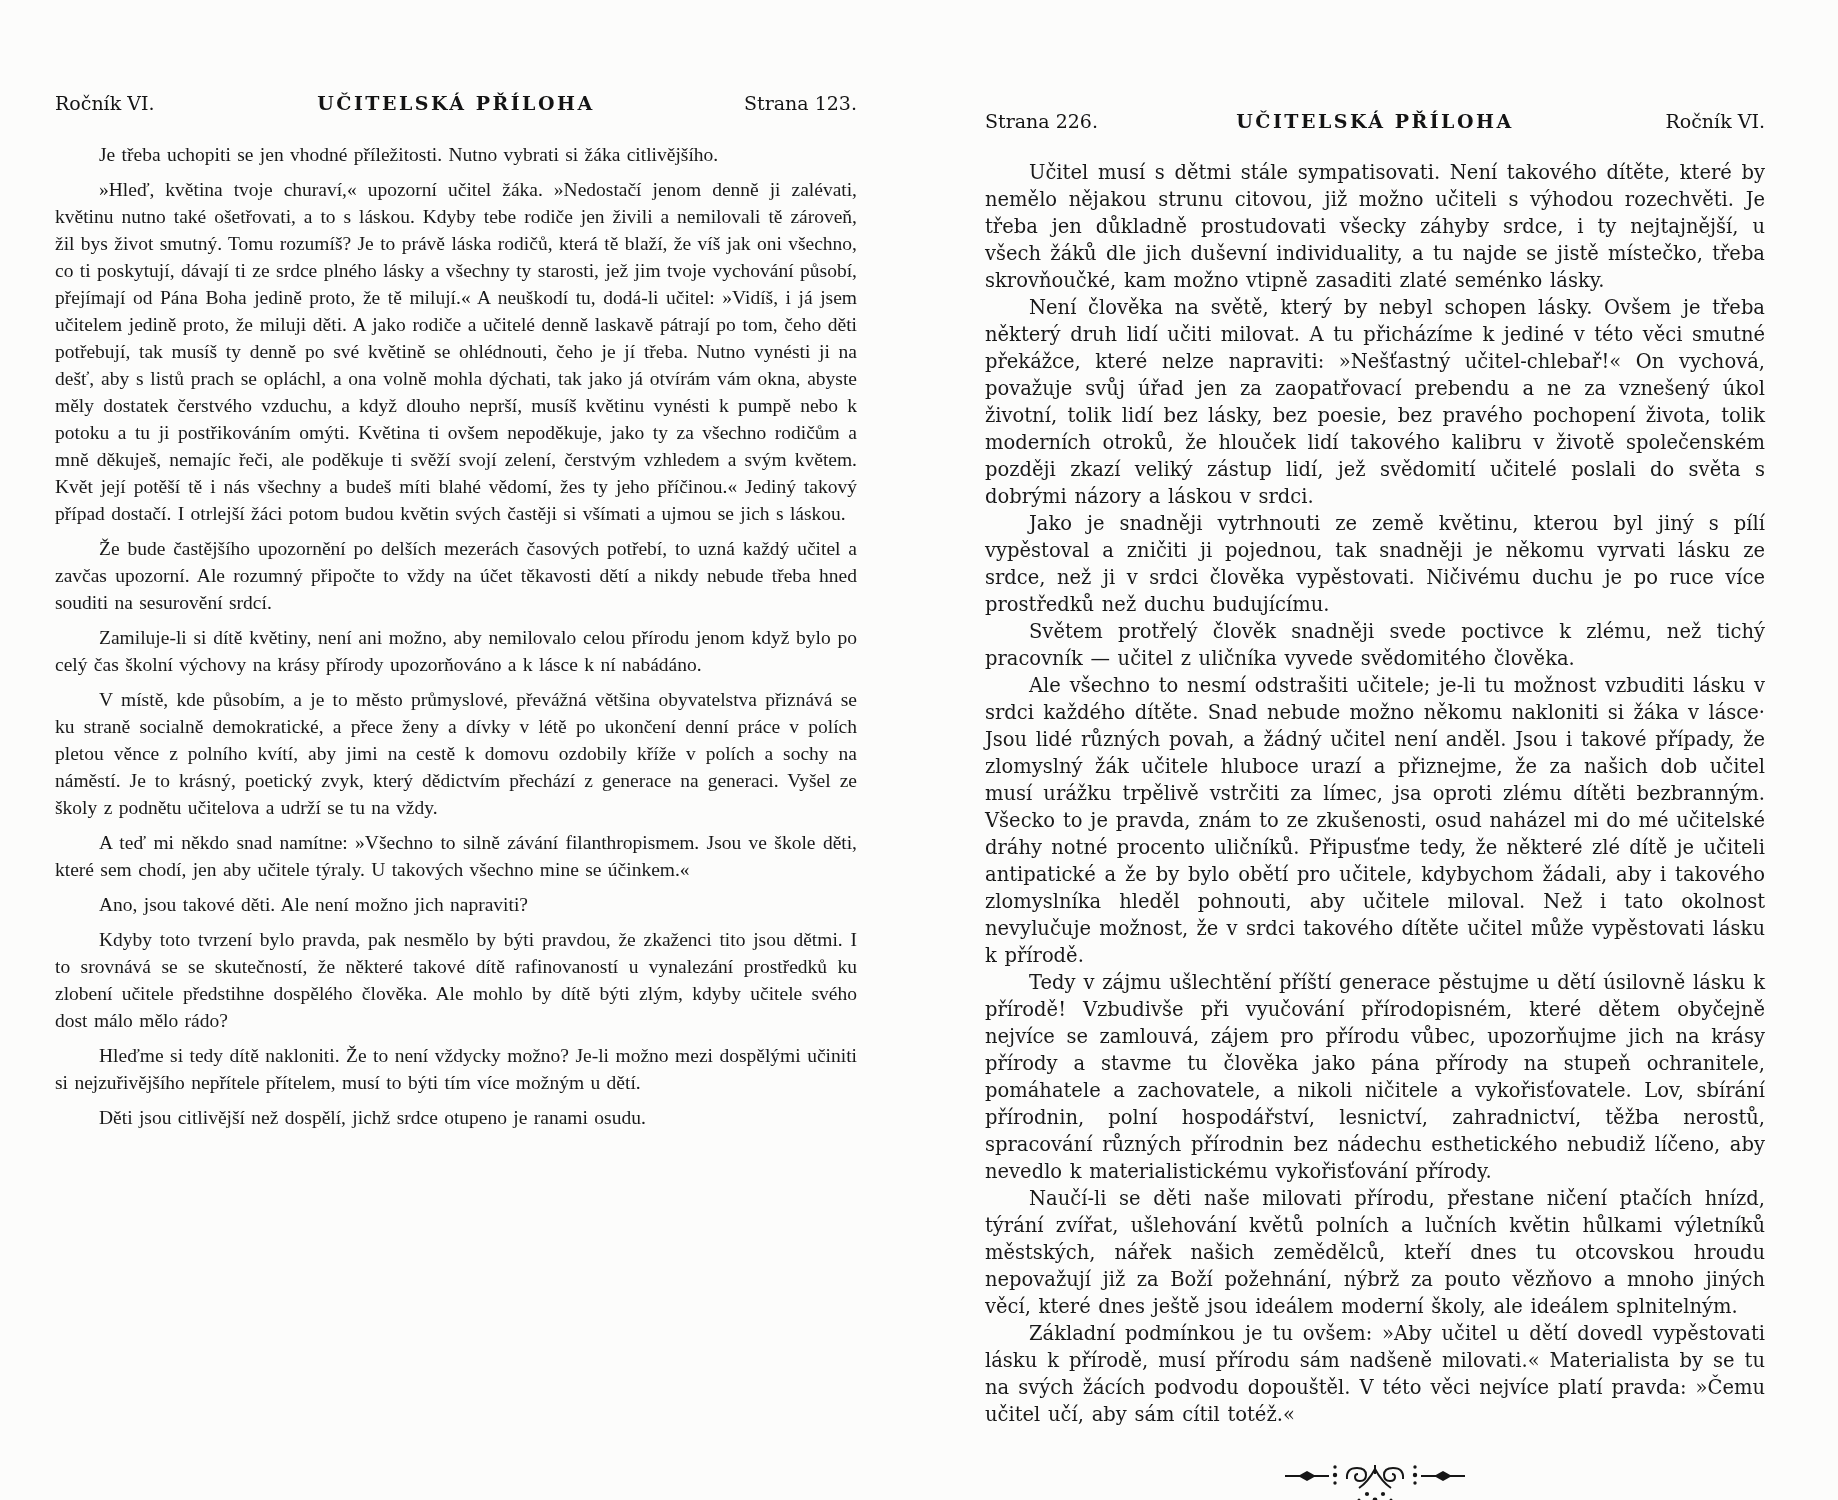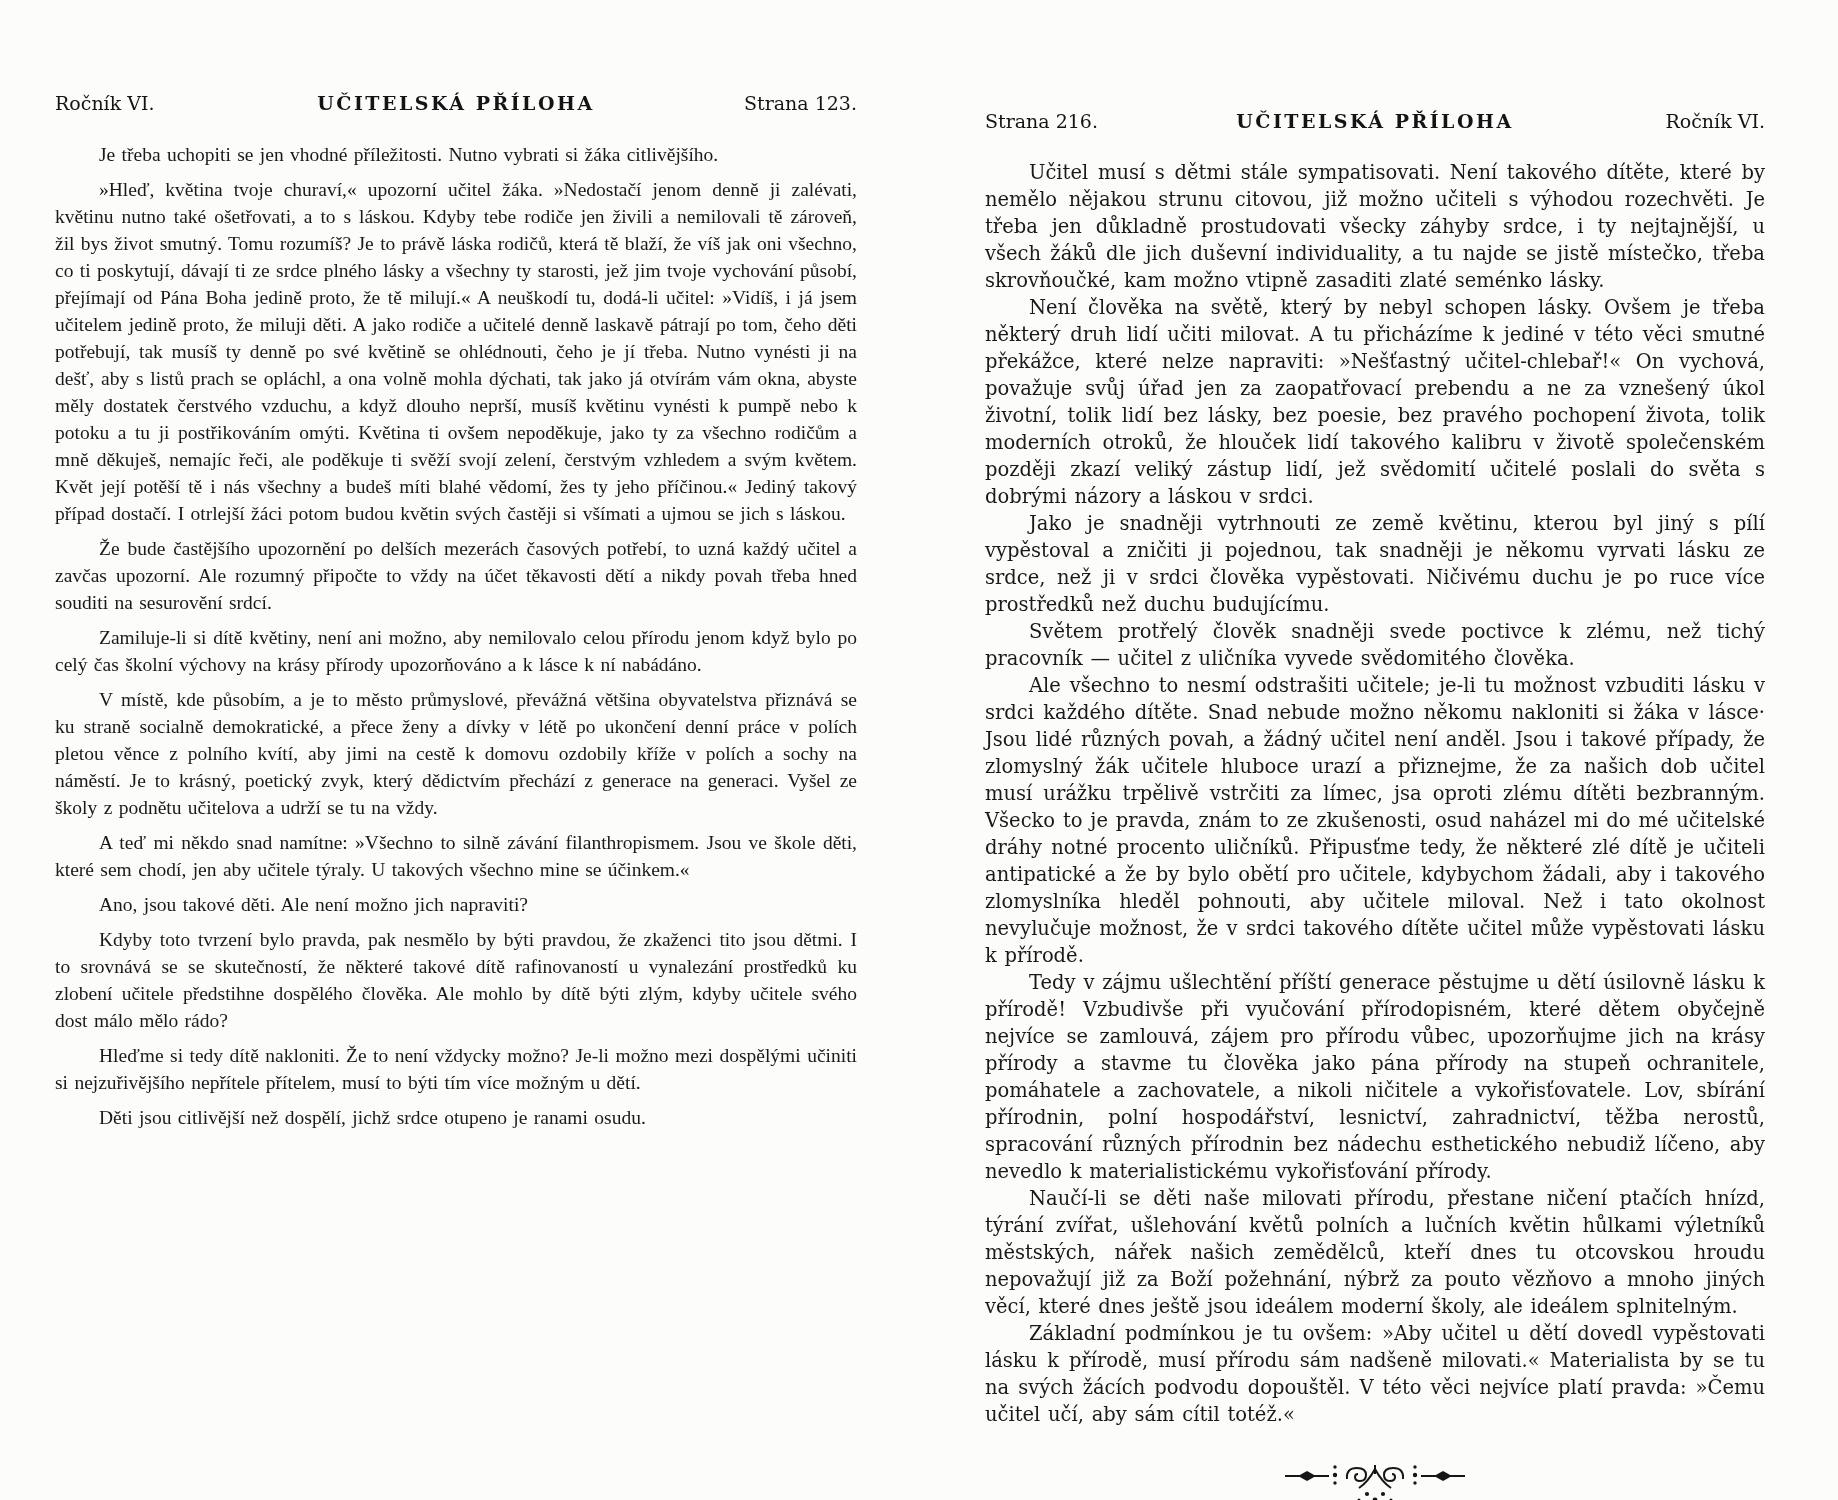--- a/index.html
+++ b/index.html
@@ -56,34 +56,34 @@
 
 <section class="page" id="page-left">
   <header class="page-header">
     <span class="h-left">Ročník VI.</span>
     <span class="h-center">UČITELSKÁ PŘÍLOHA</span>
     <span class="h-right">Strana 123.</span>
   </header>
   <div class="body-text">
     <p>Je třeba uchopiti se jen vhodné příležitosti. Nutno vybrati si žáka citlivějšího.</p>
     <p>»Hleď, květina tvoje churaví,« upozorní učitel žáka. »Nedostačí jenom denně ji zalévati, květinu nutno také ošetřovati, a to s láskou. Kdyby tebe rodiče jen živili a nemilovali tě zároveň, žil bys život smutný. Tomu rozumíš? Je to právě láska rodičů, která tě blaží, že víš jak oni všechno, co ti poskytují, dávají ti ze srdce plného lásky a všechny ty starosti, jež jim tvoje vychování působí, přejímají od Pána Boha jedině proto, že tě milují.« A neuškodí tu, dodá-li učitel: »Vidíš, i já jsem učitelem jedině proto, že miluji děti. A jako rodiče a učitelé denně laskavě pátrají po tom, čeho děti potřebují, tak musíš ty denně po své květině se ohlédnouti, čeho je jí třeba. Nutno vynésti ji na dešť, aby s listů prach se opláchl, a ona volně mohla dýchati, tak jako já otvírám vám okna, abyste měly dostatek čerstvého vzduchu, a když dlouho neprší, musíš květinu vynésti k pumpě nebo k potoku a tu ji postřikováním omýti. Květina ti ovšem nepoděkuje, jako ty za všechno rodičům a mně děkuješ, nemajíc řeči, ale poděkuje ti svěží svojí zelení, čerstvým vzhledem a svým květem. Květ její potěší tě i nás všechny a budeš míti blahé vědomí, žes ty jeho příčinou.« Jediný takový případ dostačí. I otrlejší žáci potom budou květin svých častěji si všímati a ujmou se jich s láskou.</p>
-    <p>Že bude častějšího upozornění po delších mezerách časových potřebí, to uzná každý učitel a zavčas upozorní. Ale rozumný připočte to vždy na účet těkavosti dětí a nikdy povah třeba hned souditi na sesurovění srdcí.</p>
+    <p>Že bude častějšího upozornění po delších mezerách časových potřebí, to uzná každý učitel a zavčas upozorní. Ale rozumný připočte to vždy na účet těkavosti dětí a nikdy nebude třeba hned souditi na sesurovění srdcí.</p>
     <p>Zamiluje-li si dítě květiny, není ani možno, aby nemilovalo celou přírodu jenom když bylo po celý čas školní výchovy na krásy přírody upozorňováno a k lásce k ní nabádáno.</p>
     <p>V místě, kde působím, a je to město průmyslové, převážná většina obyvatelstva přiznává se ku straně socialně demokratické, a přece ženy a dívky v létě po ukončení denní práce v polích pletou věnce z polního kvítí, aby jimi na cestě k domovu ozdobily kříže v polích a sochy na náměstí. Je to krásný, poetický zvyk, který dědictvím přechází z generace na generaci. Vyšel ze školy z podnětu učitelova a udrží se tu na vždy.</p>
     <p>A teď mi někdo snad namítne: »Všechno to silně závání filanthropismem. Jsou ve škole děti, které sem chodí, jen aby učitele týraly. U takových všechno mine se účinkem.«</p>
     <p>Ano, jsou takové děti. Ale není možno jich napraviti?</p>
     <p>Kdyby toto tvrzení bylo pravda, pak nesmělo by býti pravdou, že zkaženci tito jsou dětmi. I to srovnává se se skutečností, že některé takové dítě rafinovaností u vynalezání prostředků ku zlobení učitele předstihne dospělého člověka. Ale mohlo by dítě býti zlým, kdyby učitele svého dost málo mělo rádo?</p>
     <p>Hleďme si tedy dítě nakloniti. Že to není vždycky možno? Je-li možno mezi dospělými učiniti si nejzuřivějšího nepřítele přítelem, musí to býti tím více možným u dětí.</p>
     <p>Děti jsou citlivější než dospělí, jichž srdce otupeno je ranami osudu.</p>
   </div>
 </section>
 
 <section class="page" id="page-right">
   <header class="page-header">
-    <span class="h-left">Strana 216.</span>
+    <span class="h-left">Strana 226.</span>
     <span class="h-center">UČITELSKÁ PŘÍLOHA</span>
     <span class="h-right">Ročník VI.</span>
   </header>
   <div class="body-text">
     <p>Učitel musí s dětmi stále sympatisovati. Není takového dítěte, které by nemělo nějakou strunu citovou, již možno učiteli s výhodou rozechvěti. Je třeba jen důkladně prostudovati všecky záhyby srdce, i ty nejtajnější, u všech žáků dle jich duševní individuality, a tu najde se jistě místečko, třeba skrovňoučké, kam možno vtipně zasaditi zlaté seménko lásky.</p>
     <p>Není člověka na světě, který by nebyl schopen lásky. Ovšem je třeba některý druh lidí učiti milovat. A tu přicházíme k jediné v této věci smutné překážce, které nelze napraviti: »Nešťastný učitel-chlebař!« On vychová, považuje svůj úřad jen za zaopatřovací prebendu a ne za vznešený úkol životní, tolik lidí bez lásky, bez poesie, bez pravého pochopení života, tolik moderních otroků, že hlouček lidí takového kalibru v životě společenském později zkazí veliký zástup lidí, jež svědomití učitelé poslali do světa s dobrými názory a láskou v srdci.</p>
     <p>Jako je snadněji vytrhnouti ze země květinu, kterou byl jiný s pílí vypěstoval a zničiti ji pojednou, tak snadněji je někomu vyrvati lásku ze srdce, než ji v srdci člověka vypěstovati. Ničivému duchu je po ruce více prostředků než duchu budujícímu.</p>
     <p>Světem protřelý člověk snadněji svede poctivce k zlému, než tichý pracovník — učitel z uličníka vyvede svědomitého člověka.</p>
     <p>Ale všechno to nesmí odstrašiti učitele; je-li tu možnost vzbuditi lásku v srdci každého dítěte. Snad nebude možno někomu nakloniti si žáka v lásce· Jsou lidé různých povah, a žádný učitel není anděl. Jsou i takové případy, že zlomyslný žák učitele hluboce urazí a přiznejme, že za našich dob učitel musí urážku trpělivě vstrčiti za límec, jsa oproti zlému dítěti bezbranným. Všecko to je pravda, znám to ze zkušenosti, osud naházel mi do mé učitelské dráhy notné procento uličníků. Připusťme tedy, že některé zlé dítě je učiteli antipatické a že by bylo obětí pro učitele, kdybychom žádali, aby i takového zlomyslníka hleděl pohnouti, aby učitele miloval. Než i tato okolnost nevylučuje možnost, že v srdci takového dítěte učitel může vypěstovati lásku k přírodě.</p>
     <p>Tedy v zájmu ušlechtění příští generace pěstujme u dětí úsilovně lásku k přírodě! Vzbudivše při vyučování přírodopisném, které dětem obyčejně nejvíce se zamlouvá, zájem pro přírodu vůbec, upozorňujme jich na krásy přírody a stavme tu člověka jako pána přírody na stupeň ochranitele, pomáhatele a zachovatele, a nikoli ničitele a vykořisťovatele. Lov, sbírání přírodnin, polní hospodářství, lesnictví, zahradnictví, těžba nerostů, spracování různých přírodnin bez nádechu esthetického nebudiž líčeno, aby nevedlo k materialistickému vykořisťování přírody.</p>

